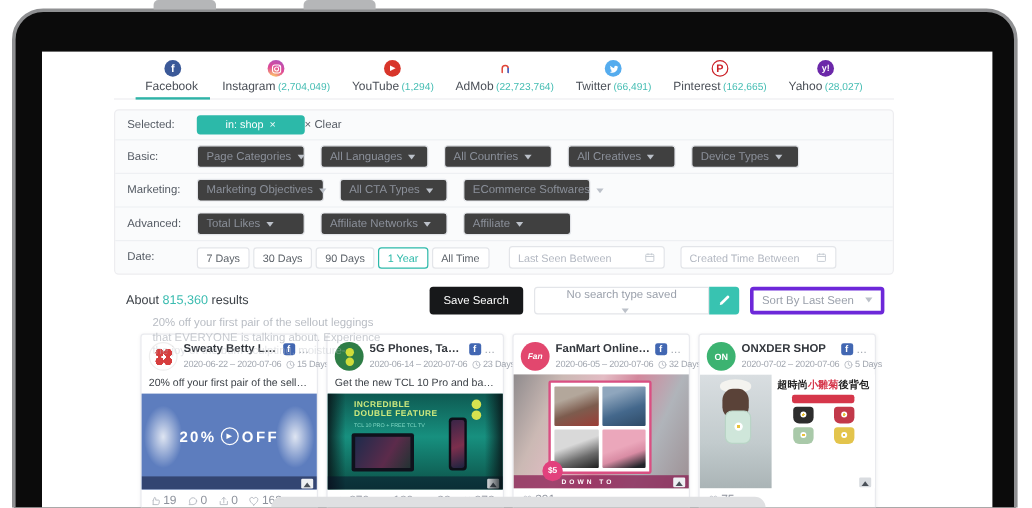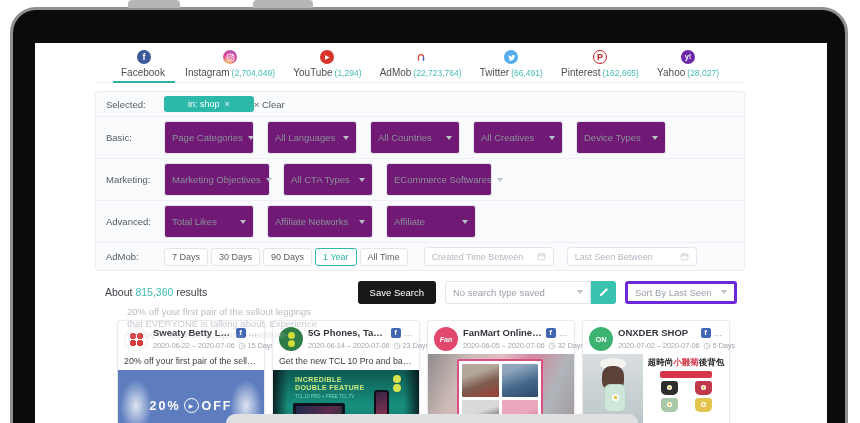--- a/index.html
+++ b/index.html
@@ -38,22 +38,22 @@
   .ic-admob { background:#fff; }
   .ic-tw { background:#55acee; }
   .ic-pin { background:#fff; border:1.5px solid #cb2027; color:#cb2027; }
   .ic-yh { background:#6b28a9; font-size:7.5px; }
 
   
   .filters { margin-top:8px; background:#fafbfc; border:1px solid #ededf0; border-radius:4px; }
   .frow { display:flex; align-items:center; padding:4px 10px; border-bottom:1px solid #eef0f3; }
   .frow:last-child { border-bottom:none; }
   .flabel { width:58px; flex-shrink:0; font-size:9.5px; color:#545a63; }
-  .dd { height:33px; background:#701a75; border:1px solid #e3e5e9; border-radius:3px;
-    display:flex; align-items:center; justify-content:space-between; padding:0 7px;
+  .dd { height:19px; background:#404040; border:1px solid #e3e5e9; border-radius:3px;
+    display:flex; align-items:center; padding:0 7px;
     font-size:9.5px; color:#8b909a; width:90px; margin-right:13px; cursor:pointer; white-space:nowrap; }
   .dd.w104 { width:106px; }
   .chev { width:0; height:0; border-left:3.5px solid transparent; border-right:3.5px solid transparent;
     border-top:4px solid #bcc1c9; margin-left:5px; flex-shrink:0; }
   .tag { background:#2cb9a9; color:#fff; font-size:9px; padding:3px 24px; border-radius:3px;
     display:inline-flex; align-items:center; cursor:pointer; }
   .tag .x { margin-left:5px; font-size:9px; opacity:.9; }
   .clear { font-size:9.5px; color:#555b64; cursor:pointer; }
   .seg { display:flex; }
   .seg-btn { height:18px; padding:0 7px; background:#fff; border:1px solid #e3e5e9; border-radius:3px;
@@ -66,21 +66,21 @@
   
   .results { display:flex; align-items:center; margin:9px 8px 0 10px; height:24px; }
   .results-text { font-size:10.5px; color:#3c4147; }
   .results-count { color:#3bbcb0; }
   .results-right { margin-left:auto; display:flex; align-items:center; gap:9px; }
   .save-btn { background:#17181a; color:#fff; font-size:9.5px; height:23px; padding:0 12px;
     border-radius:3px; display:flex; align-items:center; cursor:pointer; }
   .saved-group { display:flex; }
   .saved-dd { width:146px; height:23px; background:#fff; border:1px solid #e3e5e9;
     border-radius:3px 0 0 3px; display:flex; align-items:center; justify-content:space-between;
-    padding:0 7px; font-size:9.5px; color:#9aa0ab; cursor:pointer; white-space:nowrap; }
+    padding:0 7px; font-size:9.5px; color:#9aa0ab; cursor:pointer; white-space:nowrap;flex-direction:column; }
   .pencil-btn { width:25px; height:23px; background:#38c3b1; border-radius:0 3px 3px 0;
     display:flex; align-items:center; justify-content:center; cursor:pointer; }
   .sort-dd { width:112px; height:23px; background:#fff; border:3px solid #6d28d9; border-radius:3px;
     display:flex; align-items:center; justify-content:space-between; padding:0 7px;
     font-size:9.5px; color:#9aa0ab; cursor:pointer; white-space:nowrap; }
 
   
   .cards-wrap { position:relative; margin:16px 12px 0 22px; }
   .tooltip { position:absolute; left:10px; top:-14px; z-index:5; pointer-events:none;
     font-size:9.5px; line-height:11.5px; color:#b9bdc4; width:240px; }
@@ -310,37 +310,37 @@
           <div class="dd w104">
               <span>Affiliate Networks</span>
               <span class="chev"></span>
             </div>
           <div class="dd">
               <span>Affiliate</span>
               <span class="chev"></span>
             </div>
         </div>
         <div class="frow">
-          <div class="flabel">AdMob:</div>
+          <div class="flabel">Date:</div>
           <div class="seg">
             <div class="seg-btn">7 Days</div>
             <div class="seg-btn">30 Days</div>
             <div class="seg-btn">90 Days</div>
             <div class="seg-btn active">1 Year</div>
             <div class="seg-btn">All Time</div>
           </div>
           <div class="date-input">
-            <span>Created Time Between</span>
+            <span>Last Seen Between</span>
             <svg class="cal" width="9" height="9" viewBox="0 0 24 24">
                 <rect x="3" y="5" width="18" height="16" rx="2"></rect>
                 <path d="M3 10h18M8 3v4M16 3v4"></path>
               </svg>
           </div>
           <div class="date-input">
-            <span>Last Seen Between</span>
+            <span>Created Time Between</span>
             <svg class="cal" width="9" height="9" viewBox="0 0 24 24">
                 <rect x="3" y="5" width="18" height="16" rx="2"></rect>
                 <path d="M3 10h18M8 3v4M16 3v4"></path>
               </svg>
           </div>
         </div>
       </div>
 
       <div class="results">
         <div class="results-text">

